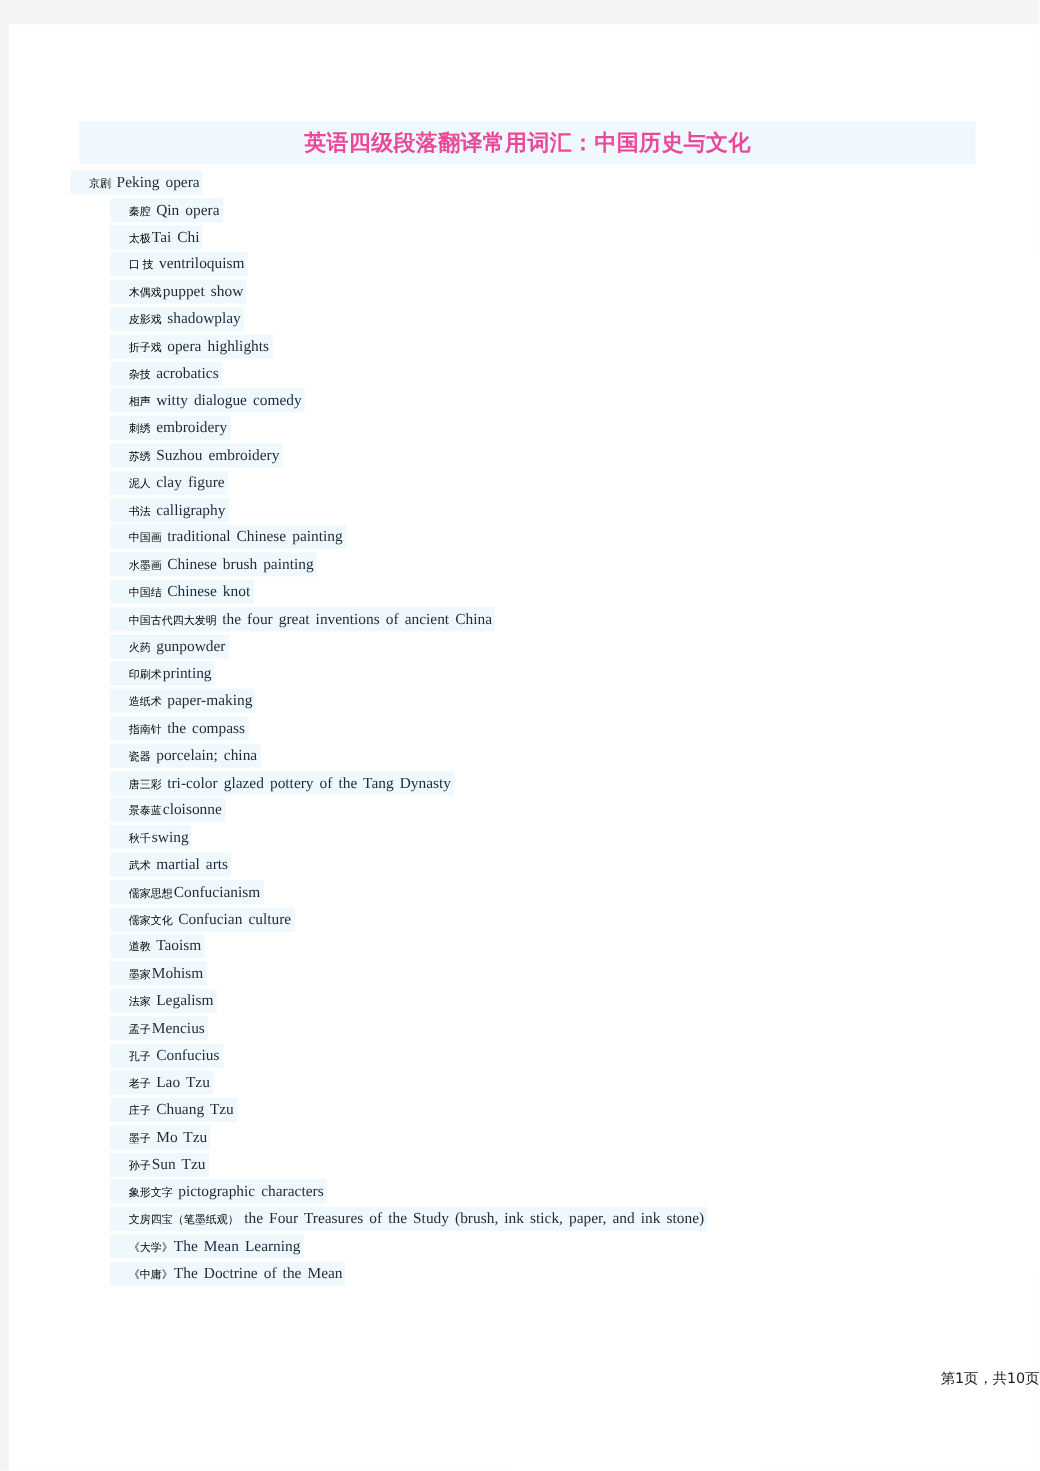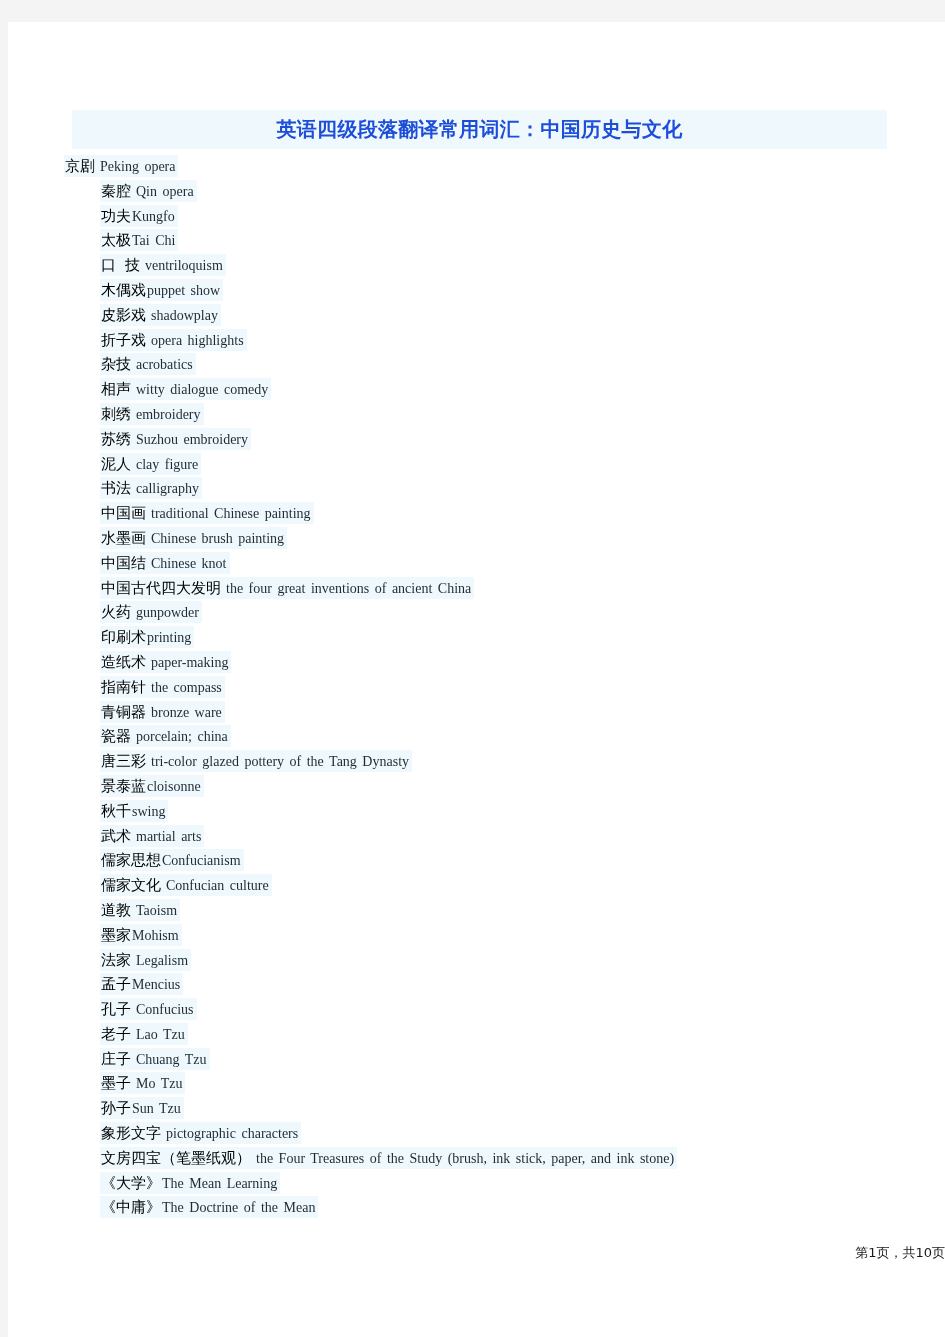--- a/index.html
+++ b/index.html
@@ -39,21 +39,21 @@
     position: absolute;
     left: 64px;
     top: 88px;
     width: 815px;
     height: 39px;
     line-height: 39px;
     text-align: center;
     font-family: "DejaVu Sans", sans-serif;
     font-size: 20px;
     font-weight: bold;
-    color: #1d4ed8;
+    color: #ec4899;
     letter-spacing: 0.3px;
     white-space: nowrap;
   }
 
   
   #vocab-list {
     position: absolute;
     left: 0px;
     top: 132px;
     width: 937px;
@@ -68,24 +68,25 @@
     padding-left: 56px;
   }
   .vocab-inner {
     display: inline-block;
     background: #eff9fd;
     padding: 0 3px 0 1px;
     height: 22px;
     line-height: 22px;
   }
   .zh {
-    font-family: Liberation Mono, monospace;
-    font-size: 15px;
+    font-family: Liberation Serif, serif;
+    font-size: 10px;
     color: #000000;
     vertical-align: baseline;
+    padding-left: 16px;
   }
   .en {
     font-family: "Liberation Serif", "DejaVu Serif", serif;
     font-size: 14px;
     color: #1f2a33;
     margin-left: 5px;
     word-spacing: 2px;
     vertical-align: baseline;
   }
   .en.tight {
@@ -108,41 +109,39 @@
 <body>
 
 <div id="page">
 
   <div id="title-band"></div>
   <div id="doc-title">英语四级段落翻译常用词汇：中国历史与文化</div>
 
   <div id="vocab-list">
       <div class="vocab-line first-line"><span class="vocab-inner"><span class="zh">京剧</span><span class="en">Peking opera</span></span></div>
       <div class="vocab-line"><span class="vocab-inner"><span class="zh">秦腔</span><span class="en">Qin opera</span></span></div>
-      <div class="vocab-line"><span class="vocab-inner"><span class="zh">功夫</span><span class="en tight">Kungfo</span></span></div>
       <div class="vocab-line"><span class="vocab-inner"><span class="zh">太极</span><span class="en tight">Tai Chi</span></span></div>
       <div class="vocab-line"><span class="vocab-inner"><span class="zh">口 技</span><span class="en">ventriloquism</span></span></div>
       <div class="vocab-line"><span class="vocab-inner"><span class="zh">木偶戏</span><span class="en tight">puppet show</span></span></div>
       <div class="vocab-line"><span class="vocab-inner"><span class="zh">皮影戏</span><span class="en">shadowplay</span></span></div>
       <div class="vocab-line"><span class="vocab-inner"><span class="zh">折子戏</span><span class="en">opera highlights</span></span></div>
       <div class="vocab-line"><span class="vocab-inner"><span class="zh">杂技</span><span class="en">acrobatics</span></span></div>
       <div class="vocab-line"><span class="vocab-inner"><span class="zh">相声</span><span class="en">witty dialogue comedy</span></span></div>
       <div class="vocab-line"><span class="vocab-inner"><span class="zh">刺绣</span><span class="en">embroidery</span></span></div>
       <div class="vocab-line"><span class="vocab-inner"><span class="zh">苏绣</span><span class="en">Suzhou embroidery</span></span></div>
       <div class="vocab-line"><span class="vocab-inner"><span class="zh">泥人</span><span class="en">clay figure</span></span></div>
       <div class="vocab-line"><span class="vocab-inner"><span class="zh">书法</span><span class="en">calligraphy</span></span></div>
       <div class="vocab-line"><span class="vocab-inner"><span class="zh">中国画</span><span class="en">traditional Chinese painting</span></span></div>
       <div class="vocab-line"><span class="vocab-inner"><span class="zh">水墨画</span><span class="en">Chinese brush painting</span></span></div>
       <div class="vocab-line"><span class="vocab-inner"><span class="zh">中国结</span><span class="en">Chinese knot</span></span></div>
       <div class="vocab-line"><span class="vocab-inner"><span class="zh">中国古代四大发明</span><span class="en">the four great inventions of ancient China</span></span></div>
       <div class="vocab-line"><span class="vocab-inner"><span class="zh">火药</span><span class="en">gunpowder</span></span></div>
       <div class="vocab-line"><span class="vocab-inner"><span class="zh">印刷术</span><span class="en tight">printing</span></span></div>
       <div class="vocab-line"><span class="vocab-inner"><span class="zh">造纸术</span><span class="en">paper-making</span></span></div>
       <div class="vocab-line"><span class="vocab-inner"><span class="zh">指南针</span><span class="en">the compass</span></span></div>
-      <div class="vocab-line"><span class="vocab-inner"><span class="zh">青铜器</span><span class="en">bronze ware</span></span></div>
       <div class="vocab-line"><span class="vocab-inner"><span class="zh">瓷器</span><span class="en">porcelain; china</span></span></div>
       <div class="vocab-line"><span class="vocab-inner"><span class="zh">唐三彩</span><span class="en">tri-color glazed pottery of the Tang Dynasty</span></span></div>
       <div class="vocab-line"><span class="vocab-inner"><span class="zh">景泰蓝</span><span class="en tight">cloisonne</span></span></div>
       <div class="vocab-line"><span class="vocab-inner"><span class="zh">秋千</span><span class="en tight">swing</span></span></div>
       <div class="vocab-line"><span class="vocab-inner"><span class="zh">武术</span><span class="en">martial arts</span></span></div>
       <div class="vocab-line"><span class="vocab-inner"><span class="zh">儒家思想</span><span class="en tight">Confucianism</span></span></div>
       <div class="vocab-line"><span class="vocab-inner"><span class="zh">儒家文化</span><span class="en">Confucian culture</span></span></div>
       <div class="vocab-line"><span class="vocab-inner"><span class="zh">道教</span><span class="en">Taoism</span></span></div>
       <div class="vocab-line"><span class="vocab-inner"><span class="zh">墨家</span><span class="en tight">Mohism</span></span></div>
       <div class="vocab-line"><span class="vocab-inner"><span class="zh">法家</span><span class="en">Legalism</span></span></div>

